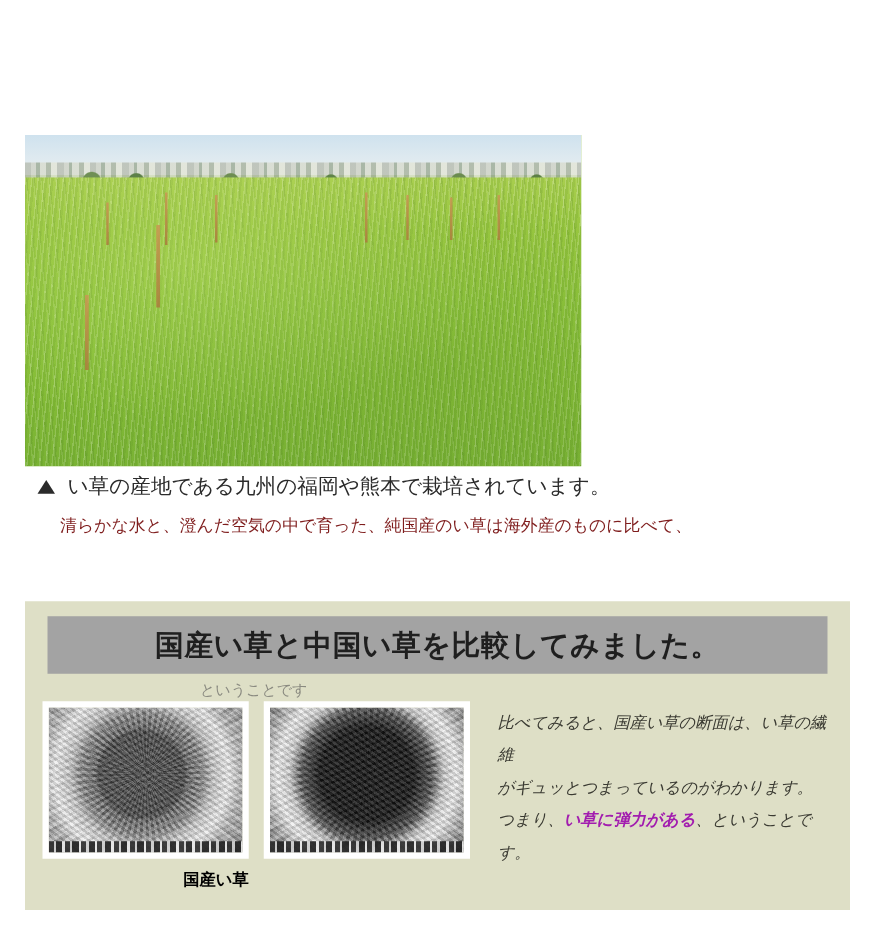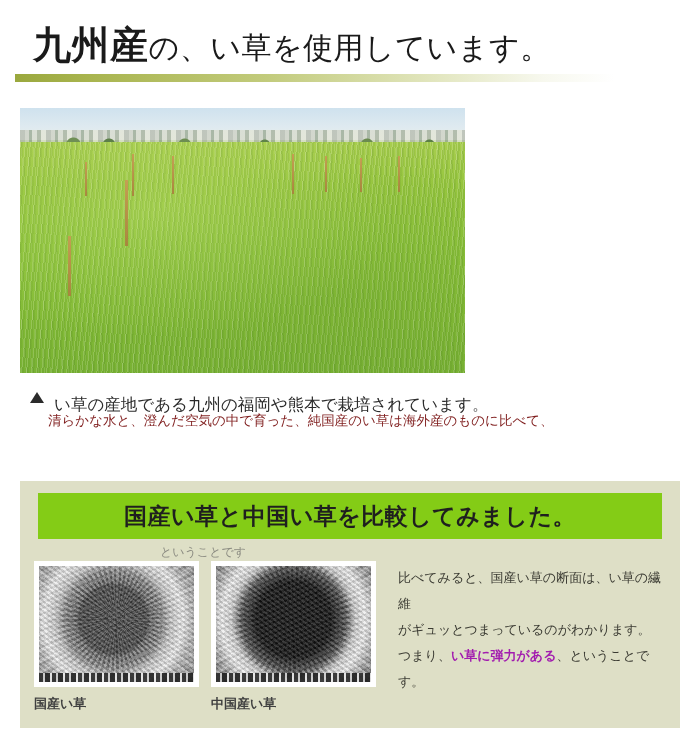--- a/index.html
+++ b/index.html
@@ -202,21 +202,20 @@
     border-left: 7px solid transparent;
     border-right: 7px solid transparent;
     border-bottom: 11px solid #2b2b2b;
     margin-right: 10px;
     flex: none;
   }
   .caption-lead {
     font-size: 16.5px;
     color: #2b2b2b;
     white-space: nowrap;
-    margin-top: 16px;
   }
   .caption-body {
     position: absolute;
     left: 48px;
     top: 409px;
     width: 600px;
     font-size: 13.5px;
     line-height: 24px;
     color: #7f1d1d;
   }
@@ -229,21 +228,21 @@
     width: 660px;
     height: 247px;
     background: #dedfc6;
   }
   .panel-heading-band {
     position: absolute;
     left: 18px;
     top: 12px;
     width: 624px;
     height: 46px;
-    background: #84cc16;
+    background: #a3a3a3;
     display: flex;
     align-items: center;
     justify-content: center;
   }
   .panel-heading {
     font-family: "Liberation Serif", "DejaVu Serif", serif;
     font-weight: 700;
     font-size: 23px;
     color: #1f1f1f;
     letter-spacing: 0.5px;
@@ -311,51 +310,46 @@
   .cap-row {
     position: absolute;
     left: 14px;
     top: 214px;
     width: 360px;
     display: flex;
   }
   .cap {
     width: 165px;
     margin-right: 12px;
-    text-align: left;
+    text-align: right;
     font-size: 13px;
-    color: #404040;
+    color: #000000;
     font-weight: 700;
   }
 
   .panel-text {
     position: absolute;
     left: 378px;
     top: 84px;
     width: 275px;
     font-size: 13px;
     line-height: 26px;
     color: #3a3a32;
+    font-style: italic;
   }
   .panel-text b {
     font-weight: 700;
     color: #a21caf;
   }
 </style>
 </head>
 <body>
 
 <div class="page">
 
-  <div class="headline-wrap">
-    <div class="headline">
-      <span class="big">九州産</span><span class="rest">の、い草を使用しています。</span>
-    </div>
-    <div class="headline-rule"></div>
-  </div>
 
   <div class="photo">
     <div class="sky"></div>
     <div class="skyline"></div>
     <div class="treeline"></div>
     <div class="field"></div>
     <div class="stake" style="left:65px;  top:54px;  height:34px;"></div>
     <div class="stake" style="left:112px; top:46px;  height:42px;"></div>
     <div class="stake" style="left:152px; top:48px;  height:38px;"></div>
     <div class="stake" style="left:272px; top:46px;  height:40px;"></div>
@@ -386,21 +380,20 @@
       <div class="micro micro-a">
         <div class="micro-strip"></div>
       </div>
       <div class="micro micro-b">
         <div class="micro-strip"></div>
       </div>
     </div>
 
     <div class="cap-row">
       <div class="cap">国産い草</div>
-      <div class="cap">中国産い草</div>
     </div>
 
     <div class="panel-text">
       <div>比べてみると、国産い草の断面は、い草の繊維</div>
       <div>がギュッとつまっているのがわかります。</div>
       <div><span>つまり、</span><b>い草に弾力がある</b><span>、ということです。</span></div>
       <div></div>
     </div>
   </div>
 

